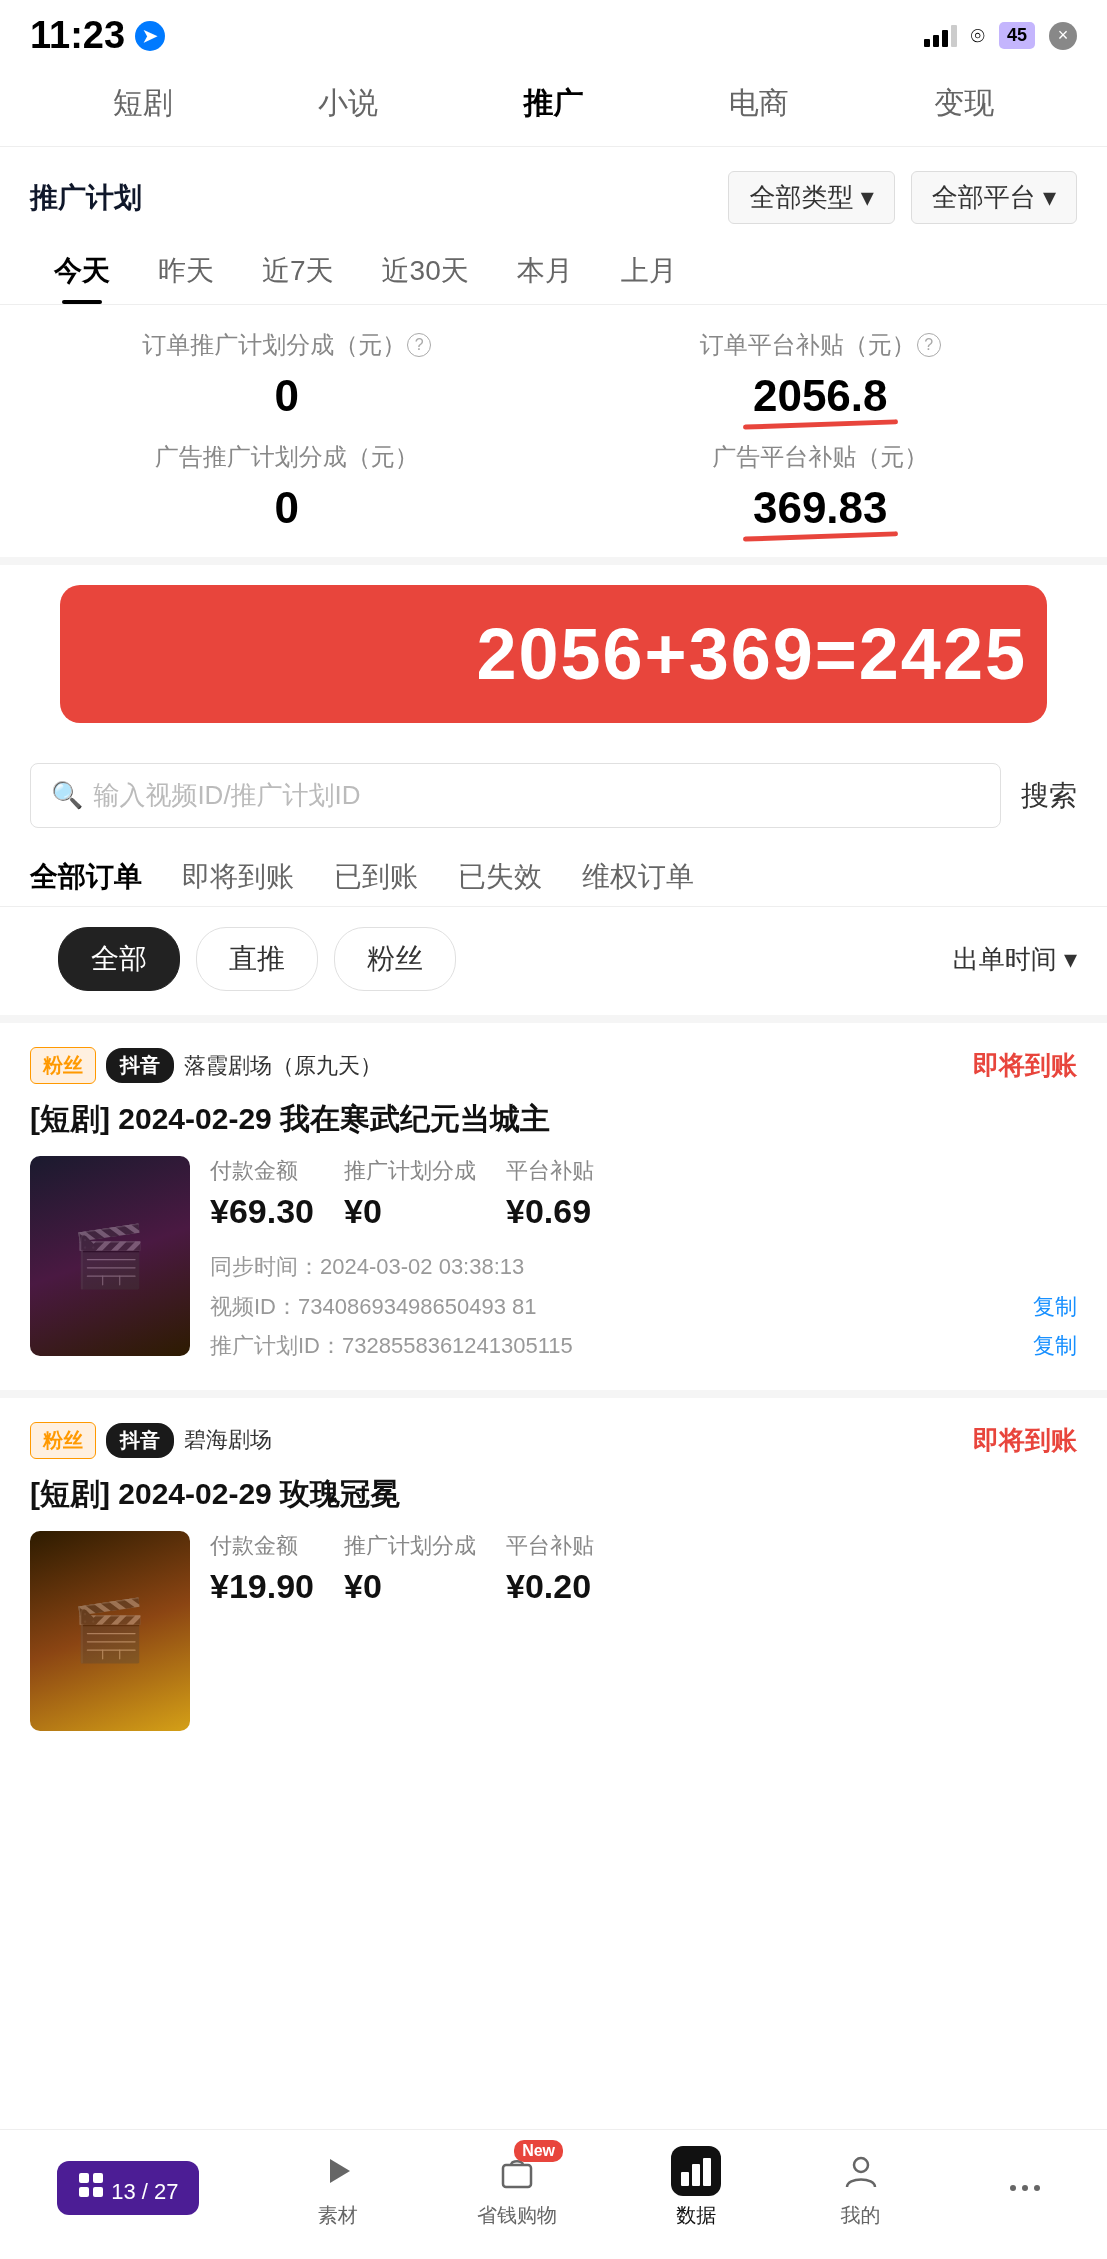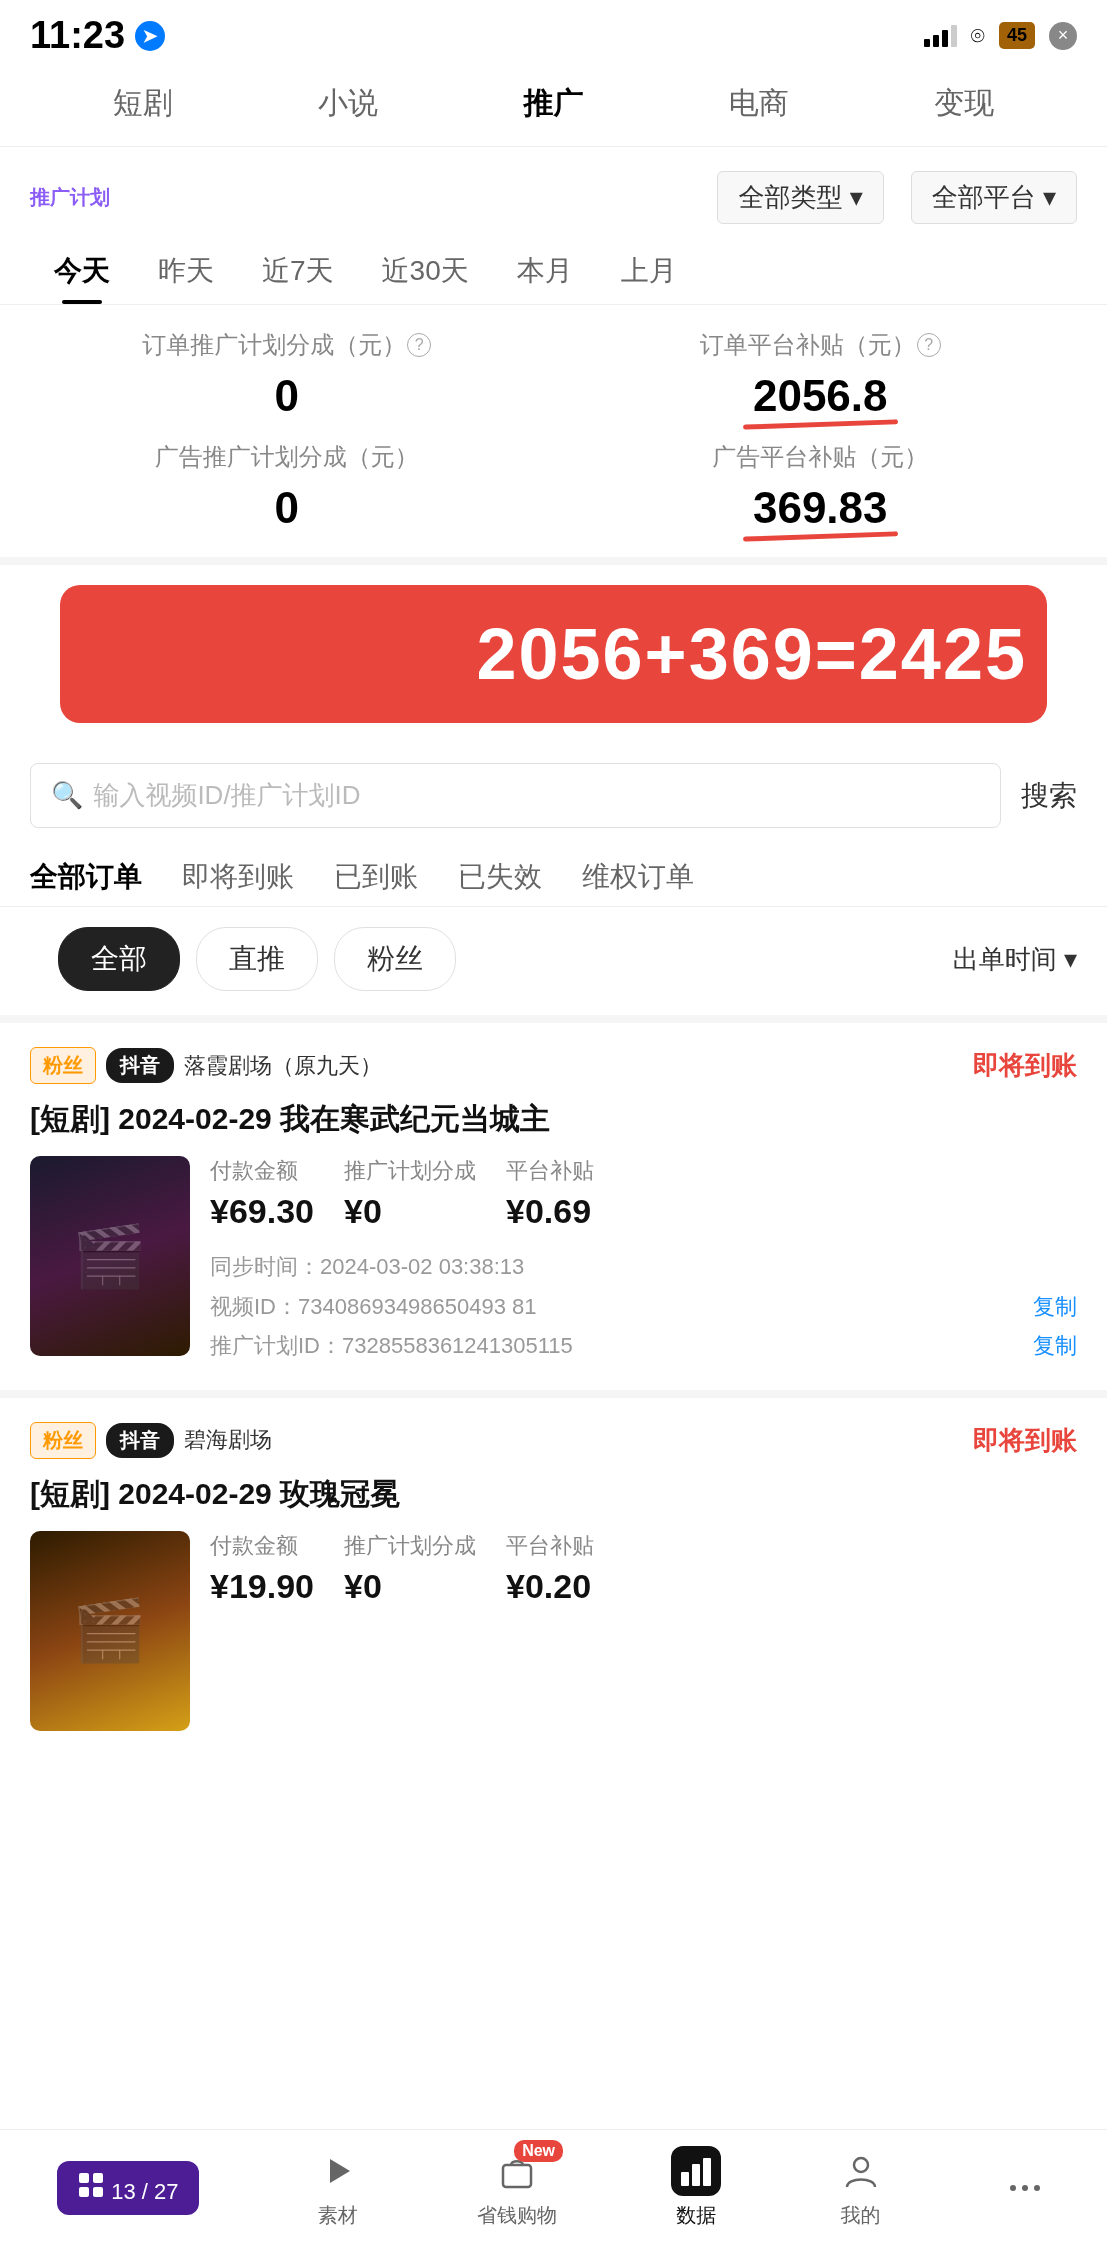--- a/index.html
+++ b/index.html
@@ -52,21 +52,21 @@
       gap: 3px;
       height: 22px;
     }
     .signal-bar {
       width: 6px;
       background: #000;
       border-radius: 1px;
     }
     .wifi-icon { font-size: 24px; color: #000; }
     .battery-badge {
-      background: #a16207;
+      background: #c4b5fd;
       color: #000;
       font-size: 18px;
       font-weight: 700;
       padding: 3px 8px;
       border-radius: 5px;
     }
     .close-btn {
       width: 28px;
       height: 28px;
       background: #888;
@@ -97,27 +97,27 @@
     }
 
     
     .section-header {
       display: flex;
       justify-content: space-between;
       align-items: center;
       padding: 24px 30px 14px;
     }
     .section-title {
-      font-size: 20px;
-      font-weight: 700;
-      color: #8b5cf6;
+      font-size: 28px;
+      font-weight: 700;
+      color: #0f172a;
     }
     .filter-btns {
       display: flex;
-      gap: 27px;
+      gap: 16px;
     }
     .filter-btn {
       font-size: 26px;
       color: #333;
       border: 1px solid #ddd;
       border-radius: 6px;
       padding: 8px 20px;
       background: #f8f8f8;
       cursor: pointer;
       display: flex;

